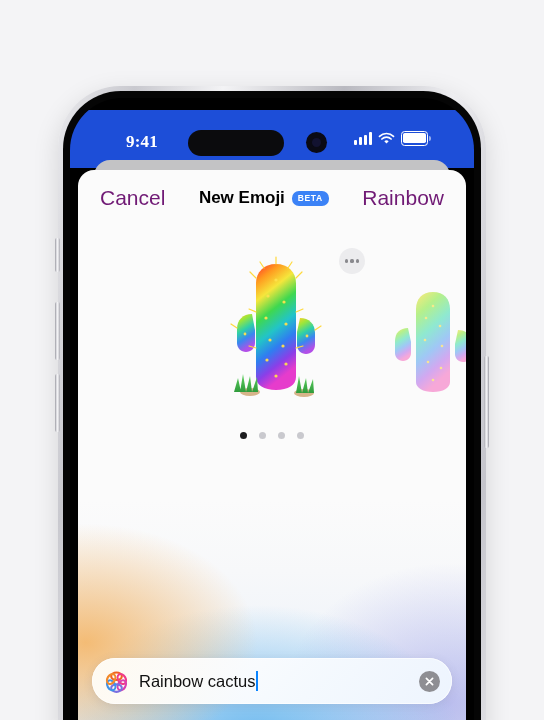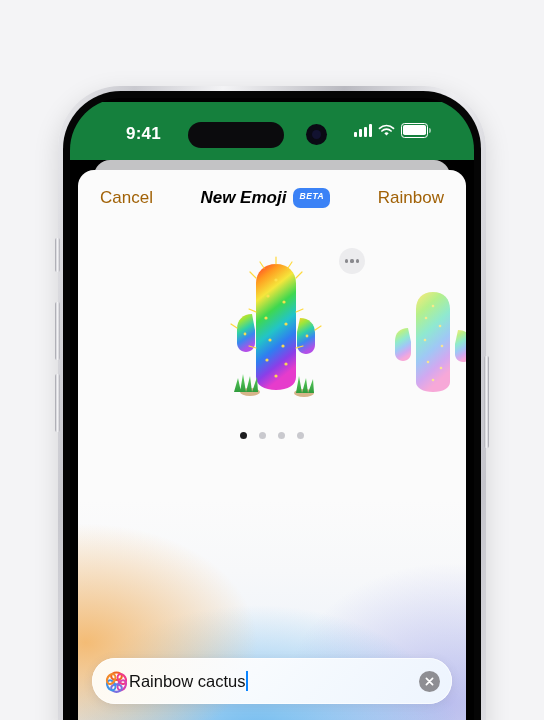--- a/index.html
+++ b/index.html
@@ -38,22 +38,22 @@
     border-radius: 2px;
   }
   .btn-action { left: 55px; top: 238px; width: 5px; height: 34px; }
   .btn-volup  { left: 55px; top: 302px; width: 5px; height: 58px; }
   .btn-voldn  { left: 55px; top: 374px; width: 5px; height: 58px; }
   .btn-power  { left: 484px; top: 356px; width: 5px; height: 92px;
                 background: linear-gradient(90deg,#a8a8b0 0%,#f5f5f7 45%,#e6e6ea 65%,#9a9aa2 100%); }
 
   
   .statusbar {
-    position: absolute; left: 0; top: 4px; width: 404px; height: 58px;
-    background: #15803d; color: #fff;
+    position: absolute; left: 0; top: 12px; width: 404px; height: 58px;
+    background: #1d4ed8; color: #fff; font-family: Liberation Serif, serif;
   }
   .status-time {
     position: absolute; left: 56px; top: 22px;
     font-size: 17px; font-weight: bold; letter-spacing: .2px;
   }
   .dyn-island {
     position: absolute; left: 118px; top: 20px;
     width: 96px; height: 26px; border-radius: 14px;
     background: #0b0b0d;
   }
@@ -101,24 +101,24 @@
     background: #fbfbfb;
     border-radius: 16px 16px 0 0;
     overflow: hidden;
   }
   .nav {
     position: relative; height: 56px;
     display: flex; align-items: center; justify-content: space-between;
     padding: 0 22px; box-sizing: border-box;
   }
   .nav-btn {
-    font-size: 17px; color: #a16207; background: none; border: 0;
+    font-size: 21px; color: #701a75; background: none; border: 0;
     padding: 0; cursor: pointer; font-family: inherit;
   }
-  .nav-title-wrap { display: flex; gap: 7px; font-style: italic; }
+  .nav-title-wrap { display: flex; align-items: center; gap: 7px; }
   .nav-title { font-size: 17px; font-weight: bold; color: #000; }
   .beta-badge {
     font-size: 8.5px; font-weight: bold; color: #fff; background: #3b82f6;
     padding: 2.5px 6px; border-radius: 7px; letter-spacing: .6px;
   }
 
   
   .canvas { position: relative; height: 330px; background: #fbfbfb; }
   .more-btn {
     position: absolute; left: 261px; top: 22px;
@@ -155,21 +155,21 @@
   }
   .search-field {
     width: 100%; height: 100%; box-sizing: border-box;
     border-radius: 23px;
     background: linear-gradient(100deg, rgba(255,252,245,0.97) 0%, rgba(252,253,255,0.95) 45%, rgba(240,247,255,0.95) 100%);
     box-shadow: 0 2px 10px rgba(90,90,120,0.14), 0 0 0 0.8px rgba(255,255,255,0.8) inset;
     display: flex; align-items: center; padding: 0 12px;
   }
   .ai-ring { width: 25px; height: 25px; flex: 0 0 25px; }
   .search-text {
-    flex: 1; font-size: 16.5px; color: #111;
+    flex: 1; margin-left: 10px; font-size: 16.5px; color: #111;
     display: flex; align-items: center; white-space: nowrap; overflow: hidden;
   }
   .caret {
     display: inline-block; width: 2px; height: 20px; background: #0a84ff;
     margin-left: 1px;
   }
   .clear-btn {
     width: 21px; height: 21px; border-radius: 50%; background: #8e8e93;
     display: flex; align-items: center; justify-content: center;
     flex: 0 0 21px; cursor: pointer;

